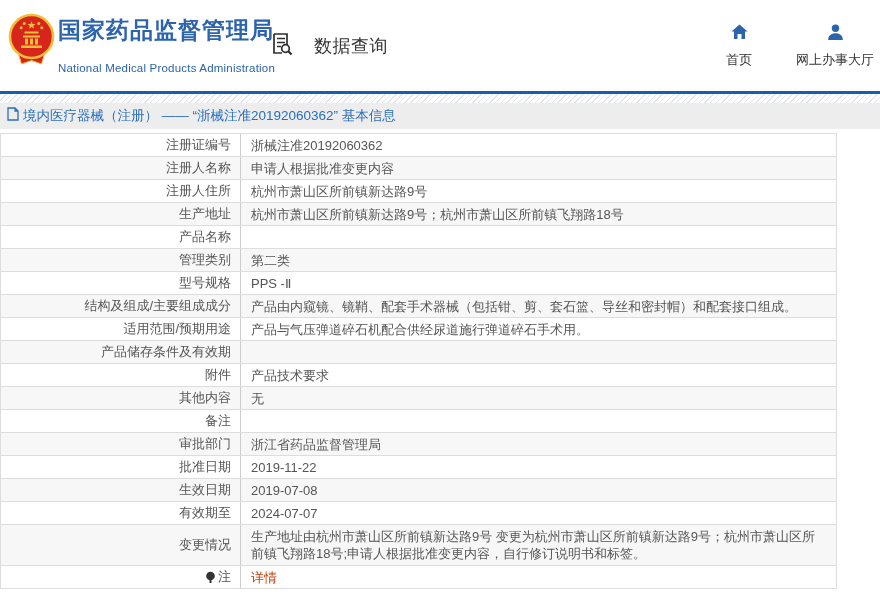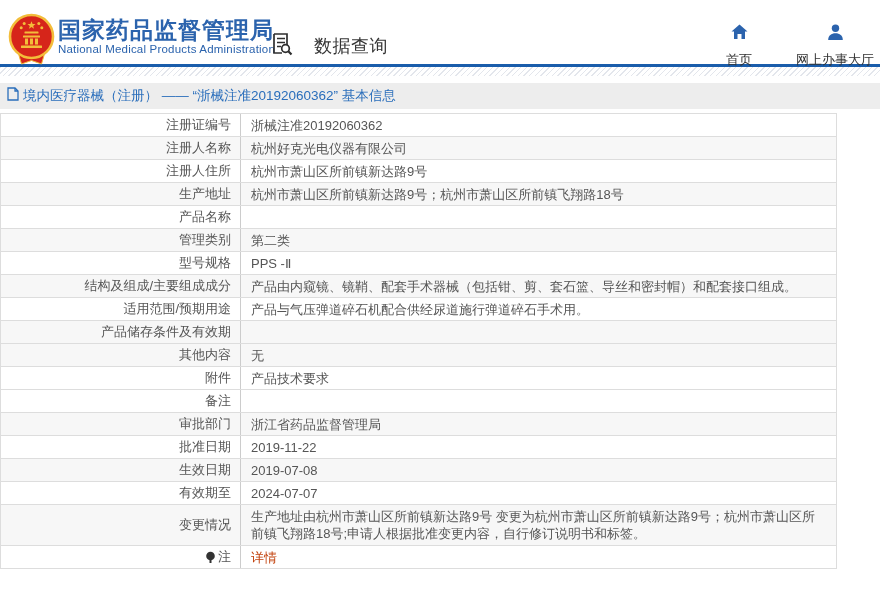--- a/index.html
+++ b/index.html
@@ -1,37 +1,37 @@
 <!DOCTYPE html>
 <html><head>
 <meta charset="utf-8">
 <style>
   * { margin:0; padding:0; box-sizing:border-box; }
   html,body { width:880px; height:613px; background:#fff; overflow:hidden;
     font-family:"Liberation Sans","DejaVu Sans",sans-serif; }
 
   
-  .header { position:relative; height:64px; background:#fff; }
+  .header { position:relative; height:91px; background:#fff; }
   .emblem { position:absolute; left:8px; top:13px; }
   .agency { position:absolute; left:58px; top:17px; }
   .agency-zh { font-size:23px; font-weight:bold; color:#2b63ad; letter-spacing:1px; line-height:1.15; }
-  .agency-en { font-size:11.5px; color:#2b63ad; margin-top:0; letter-spacing:.2px; }
+  .agency-en { font-size:11.5px; color:#2b63ad; margin-top:19px; letter-spacing:.2px; }
   .data-query { position:absolute; left:269px; top:31px; display:flex; align-items:center; gap:20px; cursor:pointer; }
   .data-query-label { font-size:18px; color:#333; letter-spacing:.5px; }
   .top-nav { position:absolute; right:6px; top:24px; display:flex; gap:44px; }
   .top-nav-item { display:flex; flex-direction:column; align-items:center; cursor:pointer; }
   .top-nav-item .lbl { font-size:13px; color:#333; margin-top:7px; }
 
   
   .blue-line { height:3px; background:#1a5dab; }
   .hatch { height:9px;
     background:repeating-linear-gradient(135deg,#e3e6ec 0,#e3e6ec 1px,#ffffff 1px,#ffffff 4px); }
 
   
-  .breadcrumb { margin-top:7px; height:26px; background:#ededed; display:flex;
+  .breadcrumb { height:26px; background:#ededed; display:flex;
     align-items:center; padding-left:7px; }
   .breadcrumb-text { font-size:13.5px; color:#2a6ebb; margin-left:4px; }
 
   
   .detail-table { margin-top:4px; border:1px solid #ddd; border-bottom:none; width:837px; }
   .row { display:flex; border-bottom:1px solid #ddd; min-height:23px; background:#fff; }
   .row.alt { background:#f7f7f7; }
   .cell { font-size:13px; color:#555; display:flex; align-items:center; }
   .cell.label { width:240px; justify-content:flex-end; text-align:right;
     padding:2px 9px 2px 2px; border-right:1px solid #ccc; flex-shrink:0; }
@@ -113,21 +113,21 @@
   <span class="breadcrumb-text">境内医疗器械（注册） —— “浙械注准20192060362” 基本信息</span>
 </div>
 
 <div class="detail-table">
     <div class="row">
       <div class="cell label">注册证编号</div>
       <div class="cell value">浙械注准20192060362</div>
     </div>
     <div class="row alt">
       <div class="cell label">注册人名称</div>
-      <div class="cell value">杭州好克光电仪器有限公司</div>
+      <div class="cell value">申请人根据批准变更内容</div>
     </div>
     <div class="row">
       <div class="cell label">注册人住所</div>
       <div class="cell value">杭州市萧山区所前镇新达路9号</div>
     </div>
     <div class="row alt">
       <div class="cell label">生产地址</div>
       <div class="cell value">杭州市萧山区所前镇新达路9号；杭州市萧山区所前镇飞翔路18号</div>
     </div>
     <div class="row">
@@ -146,27 +146,27 @@
       <div class="cell value">产品由内窥镜、镜鞘、配套手术器械（包括钳、剪、套石篮、导丝和密封帽）和配套接口组成。</div>
     </div>
     <div class="row">
       <div class="cell label">适用范围/预期用途</div>
       <div class="cell value">产品与气压弹道碎石机配合供经尿道施行弹道碎石手术用。</div>
     </div>
     <div class="row alt">
       <div class="cell label">产品储存条件及有效期</div>
       <div class="cell value"></div>
     </div>
+    <div class="row">
+      <div class="cell label">附件</div>
+      <div class="cell value">产品技术要求</div>
+    </div>
     <div class="row alt">
       <div class="cell label">其他内容</div>
       <div class="cell value">无</div>
-    </div>
-    <div class="row">
-      <div class="cell label">附件</div>
-      <div class="cell value">产品技术要求</div>
     </div>
     <div class="row">
       <div class="cell label">备注</div>
       <div class="cell value"></div>
     </div>
     <div class="row alt">
       <div class="cell label">审批部门</div>
       <div class="cell value">浙江省药品监督管理局</div>
     </div>
     <div class="row">

